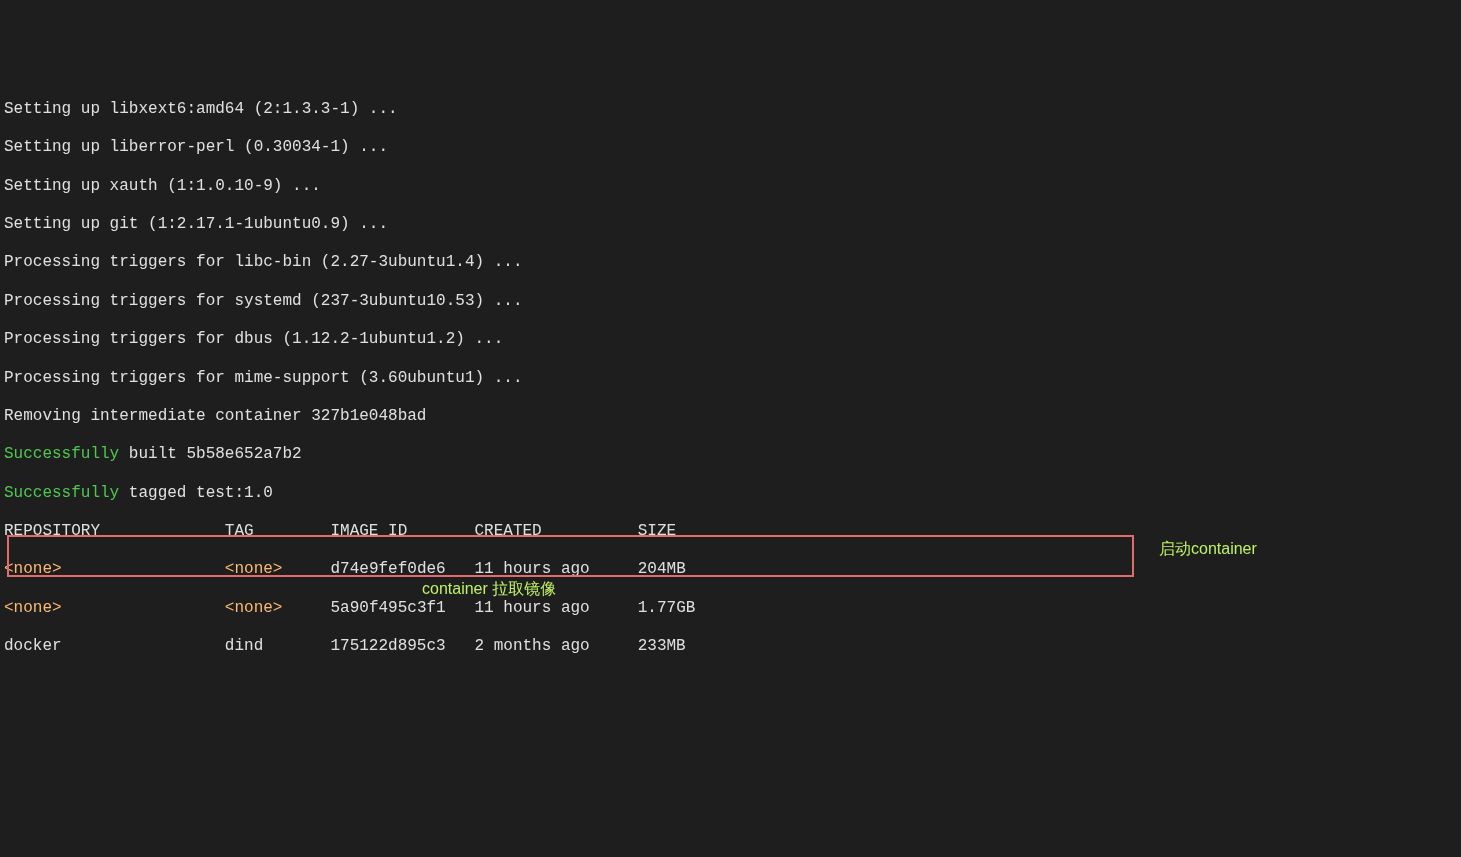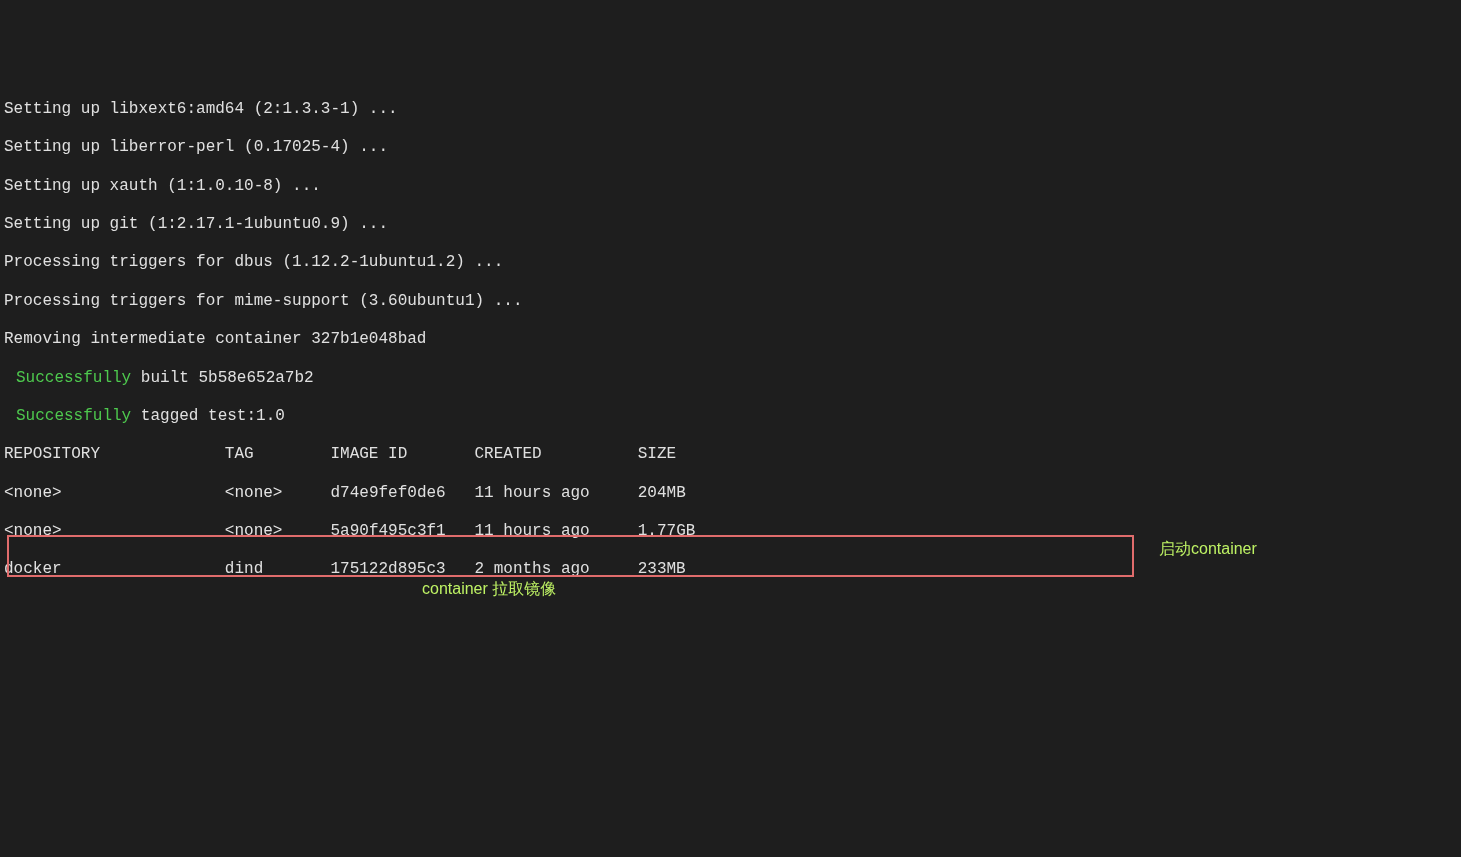--- a/index.html
+++ b/index.html
@@ -9,22 +9,22 @@
     }
     body {
       background-color: #1e1e1e;
       color: #e0e0e0;
       font-family: 'Consolas', 'Monaco', 'Courier New', monospace;
       font-size: 16px;
       line-height: 1.2;
       padding: 4px;
       white-space: pre;
     }
-    .green { color: #4ec94e; margin-left: 12px; }
-    .magenta { color: #e5e5e5; }
+    .green { color: #4ec94e; }
+    .magenta { color: #fdba74; }
     .red-annotation {
       color: #bef264;
       font-family: sans-serif;
       position: absolute;
     }
     .red-box {
       border: 2px solid #e06c6c;
       position: absolute;
       pointer-events: none;
     }
@@ -35,23 +35,25 @@
       display: block;
     }
   </style>
 </head>
 <body>
 
 
 
 <div class="terminal">
 <span class="line">Setting up libxext6:amd64 (2:1.3.3-1) ...</span>
-<span class="line">Setting up liberror-perl (0.17025-4) ...</span>
-<span class="line">Setting up xauth (1:1.0.10-8) ...</span>
+<span class="line">Setting up liberror-perl (0.30034-1) ...</span>
+<span class="line">Setting up xauth (1:1.0.10-9) ...</span>
 <span class="line">Setting up git (1:2.17.1-1ubuntu0.9) ...</span>
+<span class="line">Processing triggers for libc-bin (2.27-3ubuntu1.4) ...</span>
+<span class="line">Processing triggers for systemd (237-3ubuntu10.53) ...</span>
 <span class="line">Processing triggers for dbus (1.12.2-1ubuntu1.2) ...</span>
 <span class="line">Processing triggers for mime-support (3.60ubuntu1) ...</span>
 <span class="line">Removing intermediate container 327b1e048bad</span>
 <span class="line"><span class="green">Successfully</span><span> built 5b58e652a7b2</span></span>
 <span class="line"><span class="green">Successfully</span><span> tagged test:1.0</span></span>
 <span class="line">REPOSITORY             TAG        IMAGE ID       CREATED          SIZE</span>
 <span class="line"><span class="magenta">&lt;none&gt;</span><span>                 </span><span class="magenta">&lt;none&gt;</span><span>     </span><span>d74e9fef0de6   11 hours ago     204MB</span></span>
 <span class="line"><span class="magenta">&lt;none&gt;</span><span>                 </span><span class="magenta">&lt;none&gt;</span><span>     </span><span>5a90f495c3f1   11 hours ago     1.77GB</span></span>
 <span class="line">docker                 dind       175122d895c3   2 months ago     233MB</span>
 

